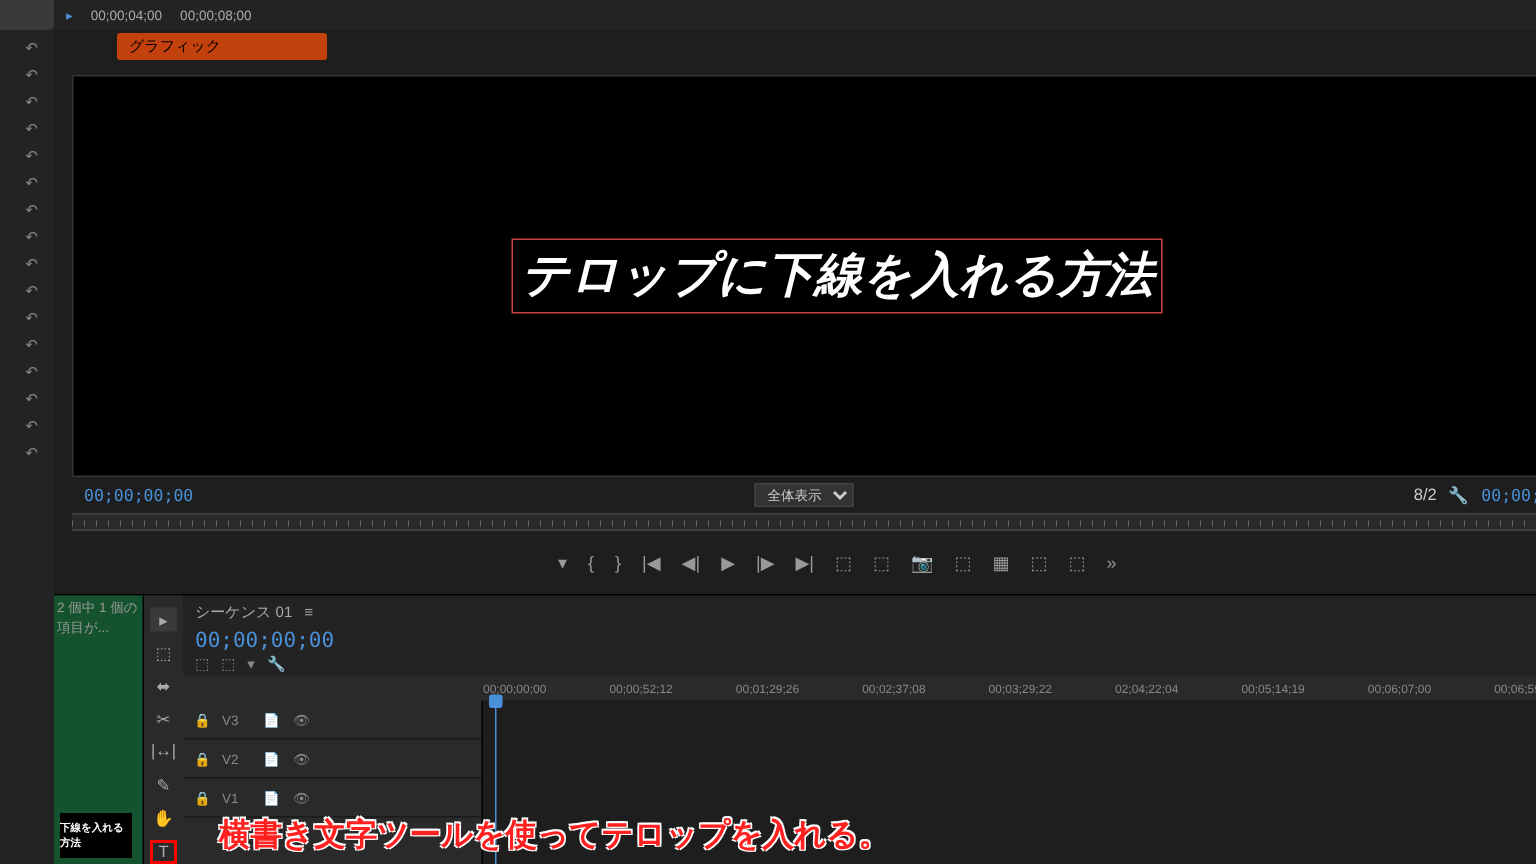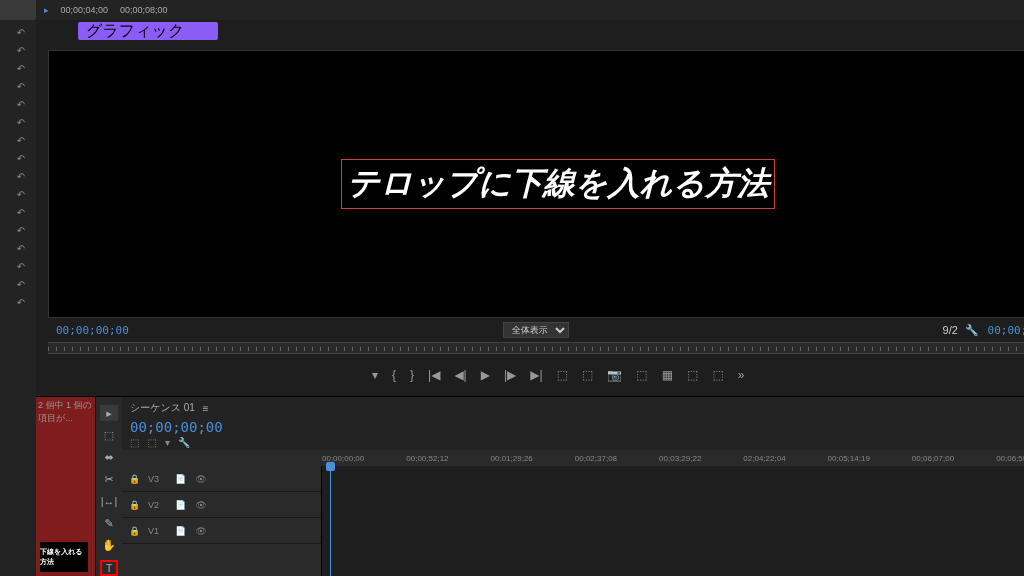--- a/index.html
+++ b/index.html
@@ -5,38 +5,38 @@
 * { margin: 0; padding: 0; box-sizing: border-box; font-family: "Hiragino Kaku Gothic Pro", "Meiryo", sans-serif; }
 body { background: #1a1a1a; color: #ccc; font-size: 10px; width: 1024px; height: 576px; overflow: hidden; }
 .app { display: flex; width: 100%; height: 100%; }
 .left-col { width: 42px; background: #232323; display: flex; flex-direction: column; }
 .clip-tab { height: 20px; background: #3a3a3a; border-radius: 0 0 3px 0; }
 .undo-list { display: flex; flex-direction: column; gap: 2px; padding: 4px 0; }
 .undo-item { width: 30px; height: 16px; margin-left: 6px; display: flex; align-items: center; justify-content: center; color: #888; }
 .center-col { flex: 1; display: flex; flex-direction: column; background: #1e1e1e; }
 .timeline-header { height: 20px; background: #232323; display: flex; align-items: center; gap: 12px; padding-left: 8px; color: #aaa; font-size: 9px; }
 .timeline-header .marker { color: #4a90d9; }
-.graphic-clip { background: #8b5cf6; color: #000; padding: 2px 8px; font-size: 16px; height: 18px; display: flex; align-items: center; border-radius: 2px; margin: 2px 0 2px 42px; width: 140px; }
+.graphic-clip { background: #c2410c; color: #000; padding: 2px 8px; font-size: 10px; height: 18px; display: flex; align-items: center; border-radius: 2px; margin: 2px 0 2px 42px; width: 140px; }
 .preview-area { flex: 1; background: #1e1e1e; padding: 8px 12px; display: flex; flex-direction: column; }
 .preview-viewport { background: #000; flex: 1; display: flex; align-items: center; justify-content: center; position: relative; border: 1px solid #333; }
 .caption-text { font-size: 32px; font-weight: bold; font-style: italic; color: #fff; border: 1px solid #d04040; padding: 2px 5px; }
 .preview-controls { height: 44px; display: flex; flex-direction: column; }
 .timecode-row { display: flex; align-items: center; justify-content: space-between; padding: 4px 8px; font-size: 11px; }
 .tc-left { color: #4a90d9; font-family: monospace; }
 .tc-center { display: flex; align-items: center; gap: 4px; }
 .tc-center select { background: #333; color: #ccc; border: 1px solid #444; font-size: 9px; padding: 1px 4px; text-align: center; }
 .tc-right { display: flex; align-items: center; gap: 8px; }
 .tc-right .fraction { color: #ccc; }
 .tc-right .tc { color: #4a90d9; font-family: monospace; }
 .ruler { height: 12px; background: #2a2a2a; border-top: 1px solid #444; border-bottom: 1px solid #444; position: relative; }
 .ruler::before { content: ""; position: absolute; left: 0; right: 0; top: 4px; height: 4px; background: repeating-linear-gradient(90deg, #666 0, #666 1px, transparent 1px, transparent 8px); }
 .transport { display: flex; align-items: center; justify-content: center; gap: 14px; padding: 6px; color: #999; font-size: 12px; }
 .transport span { cursor: pointer; }
 .bottom-section { display: flex; height: 180px; background: #232323; border-top: 1px solid #000; position: relative; }
-.project-panel { width: 60px; background: #7f1d1d; border-right: 1px solid #000; display: flex; flex-direction: column; justify-content: space-between; }
+.project-panel { width: 60px; background: #14532d; border-right: 1px solid #000; display: flex; flex-direction: column; justify-content: space-between; }
 .project-info { font-size: 9px; color: #999; padding: 2px; }
 .thumb { width: 48px; height: 30px; background: #000; margin: 4px; display: flex; align-items: center; justify-content: center; color: #fff; font-size: 7px; font-weight: bold; }
 .tools-col { width: 26px; background: #2a2a2a; display: flex; flex-direction: column; align-items: center; gap: 6px; padding-top: 8px; }
 .tool { width: 18px; height: 18px; display: flex; align-items: center; justify-content: center; color: #aaa; cursor: pointer; font-size: 11px; }
 .tool.active { background: #3a3a3a; }
 .tool.text-tool { border: 2px solid #ff0000; }
 .timeline-panel { flex: 1; display: flex; flex-direction: column; }
 .seq-header { display: flex; align-items: center; gap: 8px; padding: 4px 8px; font-size: 10px; color: #aaa; }
 .seq-tc { color: #4a90d9; font-family: monospace; font-size: 14px; padding: 0 8px; }
 .seq-icons { display: flex; gap: 8px; padding: 2px 8px; color: #888; }
@@ -90,21 +90,21 @@
       <div class="preview-viewport">
         <div class="caption-text">テロップに下線を入れる方法</div>
       </div>
       <div class="preview-controls">
         <div class="timecode-row">
           <span class="tc-left">00;00;00;00</span>
           <div class="tc-center">
             <select><option>全体表示</option></select>
           </div>
           <div class="tc-right">
-            <span class="fraction">9/2</span>
+            <span class="fraction">8/2</span>
             <span>🔧</span>
             <span class="tc">00;00;09;29</span>
           </div>
         </div>
         <div class="ruler"></div>
       </div>
       <div class="transport">
         <span>▾</span>
         <span>{</span>
         <span>}</span>
@@ -181,16 +181,17 @@
                 <span class="label">V1</span>
               <span class="track-icon">📄</span>
                 <span class="track-icon">👁</span>
             </div>
           </div>
           <div class="track-content">
             <div class="playhead"></div>
           </div>
         </div>
       </div>
+      <div class="annotation">横書き文字ツールを使ってテロップを入れる。</div>
     </div>
   </div>
 
 </div>
 
 </body></html>

